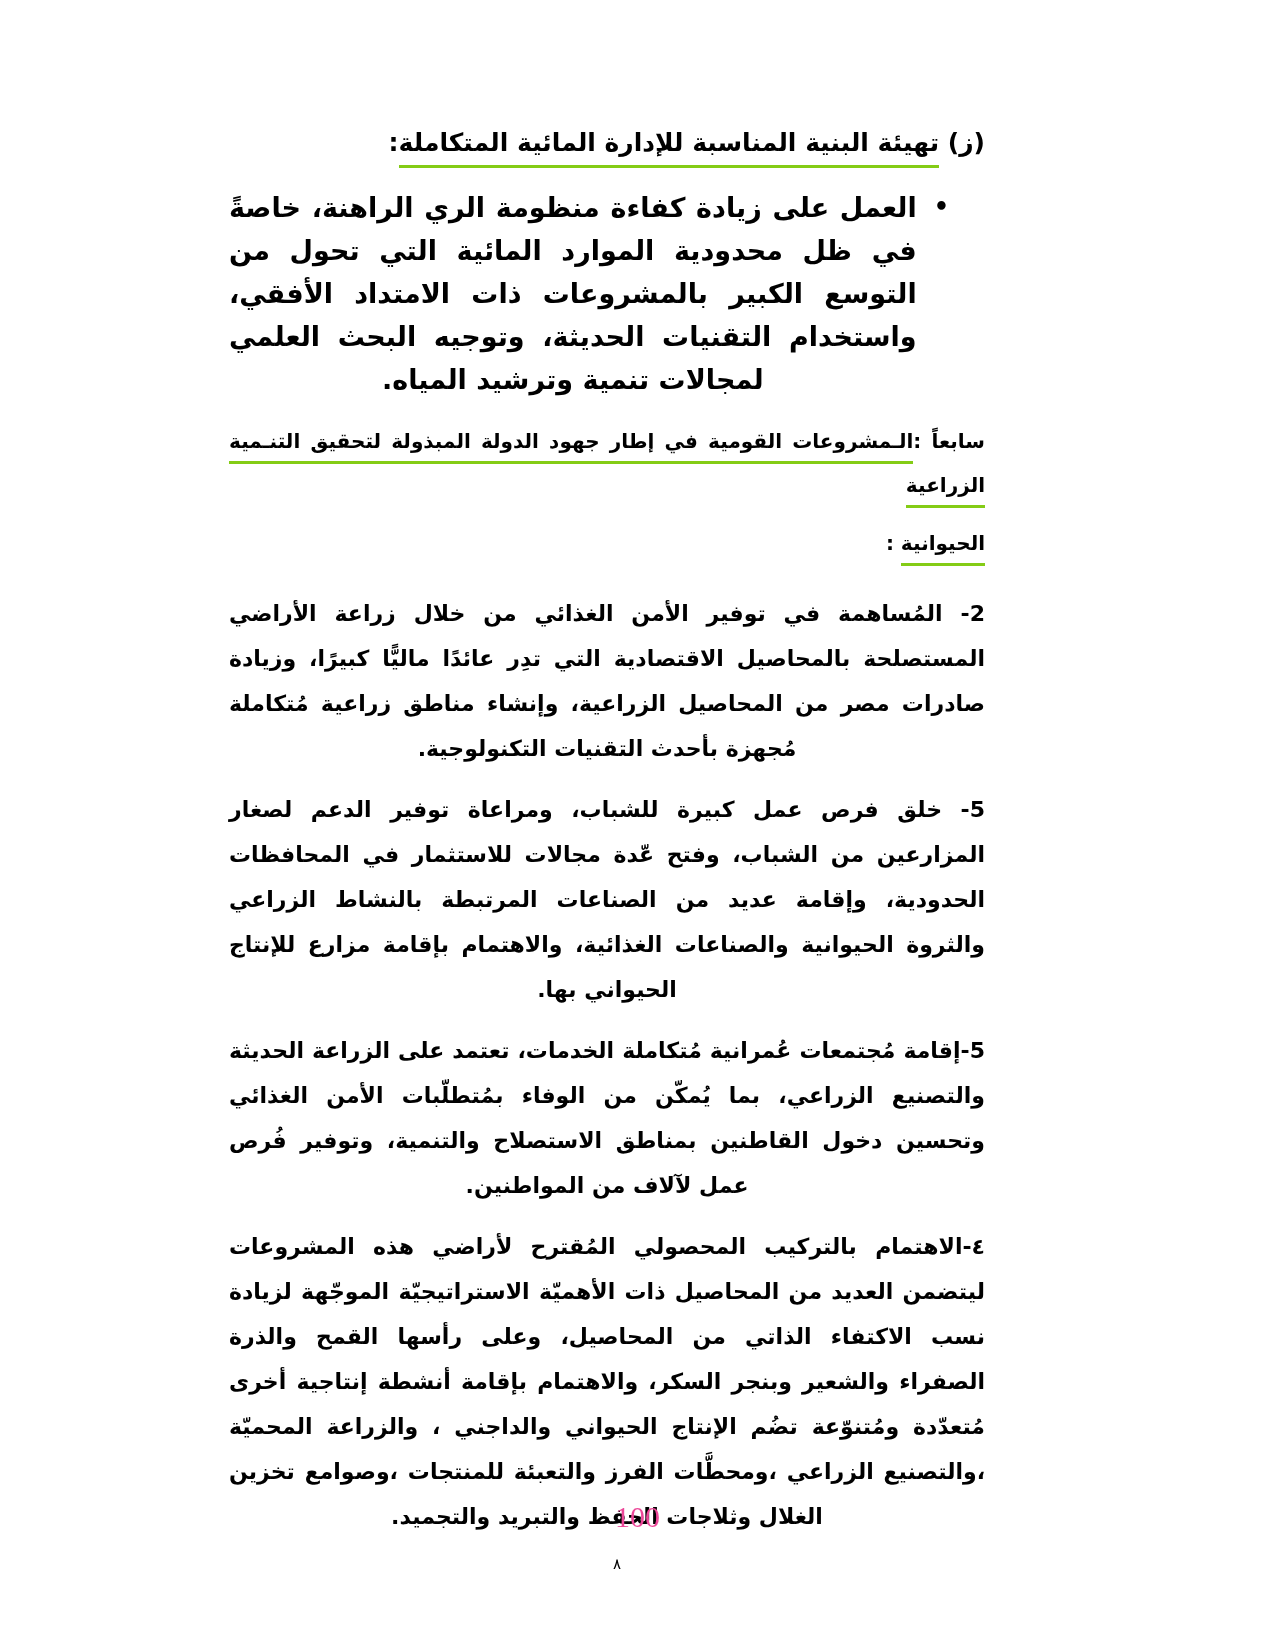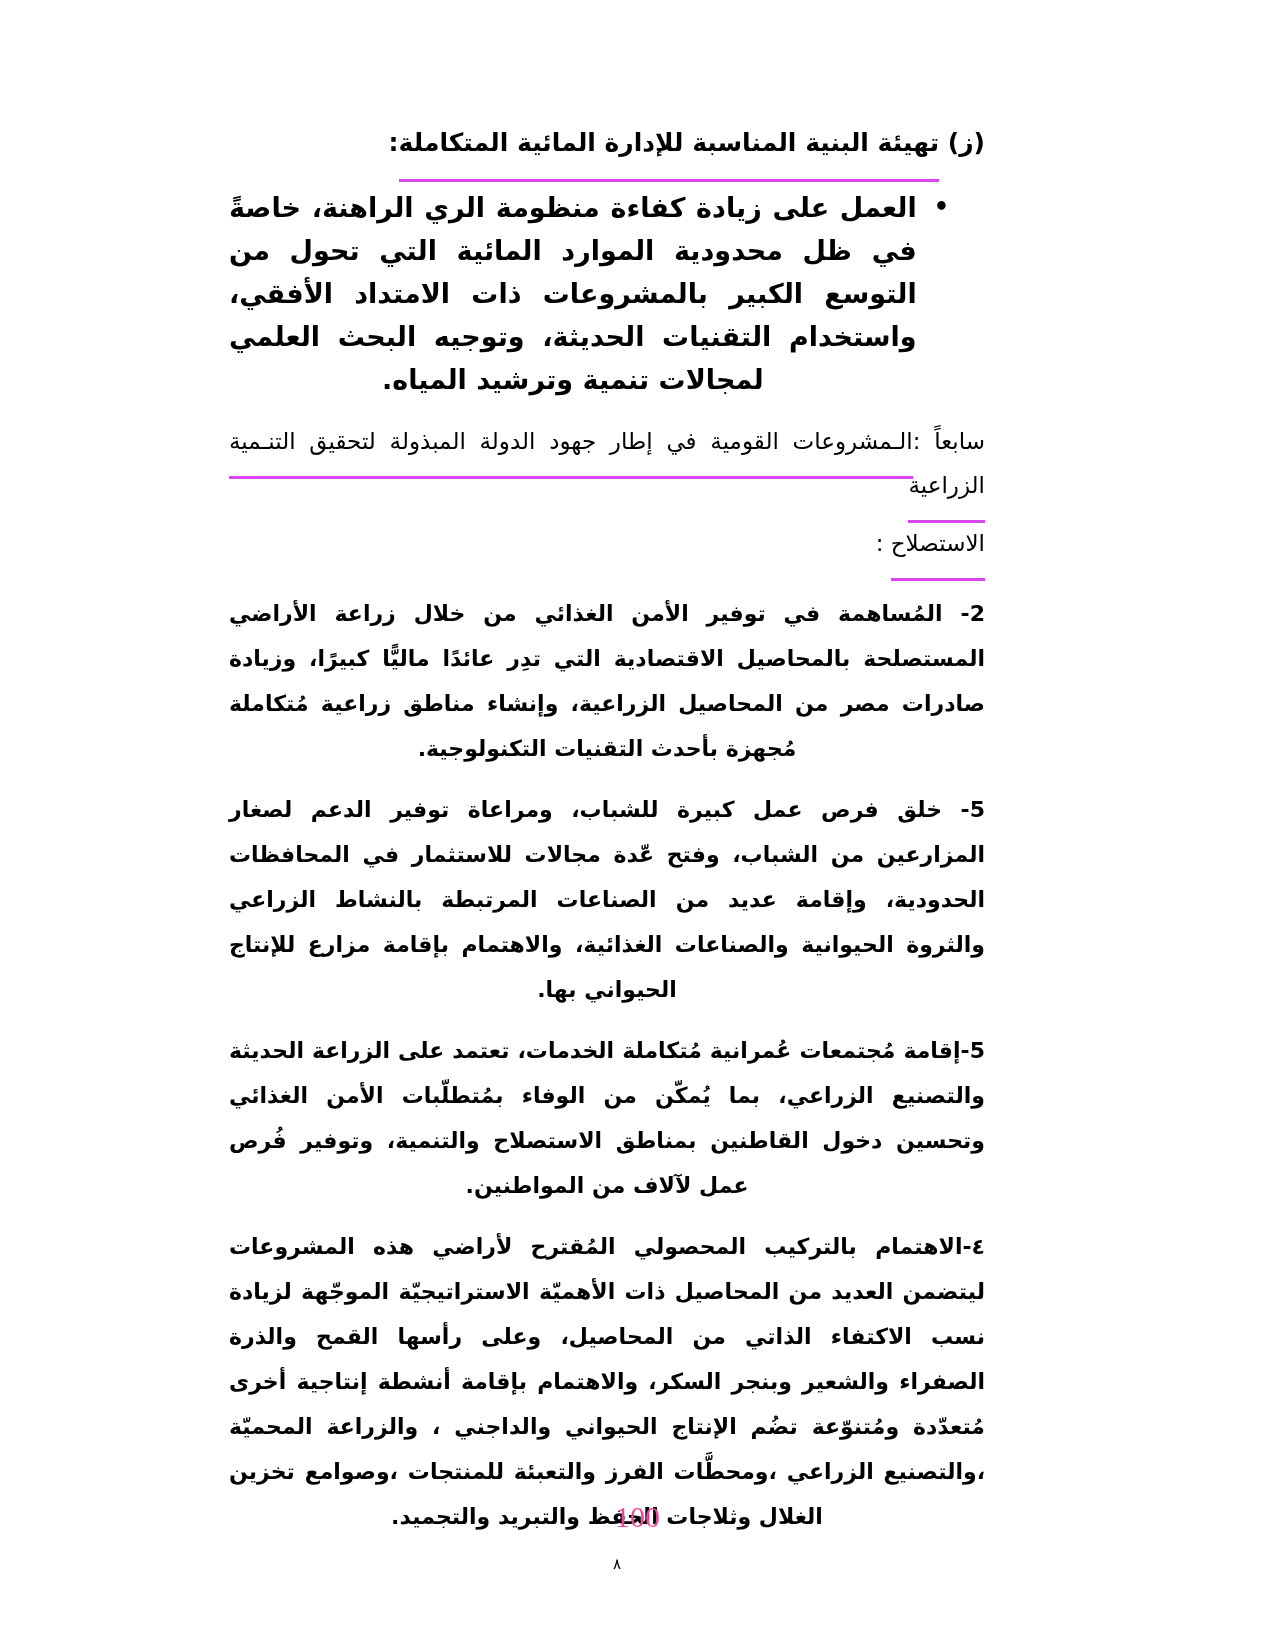--- a/index.html
+++ b/index.html
@@ -27,22 +27,22 @@
   
   .h1 {
     font-size: 25px;
     font-weight: bold;
     line-height: 42px;
     text-align: right;
     margin: 0 0 22px 0;
     white-space: nowrap;
   }
   .u-heavy {
-    border-bottom: 3px solid #d946ef;
-    padding-bottom: 22px;
+    border-bottom: 3px solid #84cc16;
+    padding-bottom: 8px;
   }
   
   .bullet-row {
     display: flex;
     gap: 17px;
     padding-right: 36px;
     margin: 0 0 18px 0;
   }
   .bullet-marker {
     font-size: 24px;
@@ -53,22 +53,22 @@
   .bullet-text {
     flex: 1 1 auto;
     font-size: 27px;
     font-weight: bold;
     line-height: 43px;
     text-align: justify;
     text-align-last: center;
   }
   
   .h2 {
-    font-size: 23px;
-    font-weight: normal;
+    font-size: 20px;
+    font-weight: bold;
     margin: 0 0 26px 0;
   }
   .h2-line1 {
     line-height: 44px;
     text-align: justify;
     text-align-last: justify;
     margin-bottom: 14px;
   }
   .h2-line2 {
     line-height: 44px;
@@ -117,21 +117,21 @@
     <div class="bullet-row">
       <span class="bullet-marker">•</span>
       <span class="bullet-text">العمل على زيادة كفاءة منظومة الري الراهنة، خاصةً في ظل محدودية الموارد المائية التي تحول من التوسع الكبير بالمشروعات ذات الامتداد الأفقي، واستخدام التقنيات الحديثة، وتوجيه البحث العلمي لمجالات تنمية وترشيد المياه.</span>
     </div>
 
     <div class="h2">
       <div class="h2-line1">
         <span>سابعاً :</span><span class="u-heavy">الـمشروعات القومية في إطار جهود الدولة المبذولة لتحقيق التنـمية الزراعية</span>
       </div>
       <div class="h2-line2">
-        <span class="u-heavy">الاستصلاح</span><span> :</span>
+        <span class="u-heavy">الحيوانية</span><span> :</span>
       </div>
     </div>
 
     <p class="para">2- المُساهمة في توفير الأمن الغذائي من خلال زراعة الأراضي المستصلحة بالمحاصيل الاقتصادية التي تدِر عائدًا ماليًّا كبيرًا، وزيادة صادرات مصر من المحاصيل الزراعية، وإنشاء مناطق زراعية مُتكاملة مُجهزة بأحدث التقنيات التكنولوجية.</p>
     <p class="para">5- خلق فرص عمل كبيرة للشباب، ومراعاة توفير الدعم لصغار المزارعين من الشباب، وفتح عّدة مجالات للاستثمار في المحافظات الحدودية، وإقامة عديد من الصناعات المرتبطة بالنشاط الزراعي والثروة الحيوانية والصناعات الغذائية، والاهتمام بإقامة مزارع للإنتاج الحيواني بها.</p>
     <p class="para">5-إقامة مُجتمعات عُمرانية مُتكاملة الخدمات، تعتمد على الزراعة الحديثة والتصنيع الزراعي، بما يُمكّن من الوفاء بمُتطلّبات الأمن الغذائي وتحسين دخول القاطنين بمناطق الاستصلاح والتنمية، وتوفير فُرص عمل لآلاف من المواطنين.</p>
     <p class="para">٤-الاهتمام بالتركيب المحصولي المُقترح لأراضي هذه المشروعات ليتضمن العديد من المحاصيل ذات الأهميّة الاستراتيجيّة الموجّهة لزيادة نسب الاكتفاء الذاتي من المحاصيل، وعلى رأسها القمح والذرة الصفراء والشعير وبنجر السكر، والاهتمام بإقامة أنشطة إنتاجية أخرى مُتعدّدة ومُتنوّعة تضُم الإنتاج الحيواني والداجني ، والزراعة المحميّة ،والتصنيع الزراعي ،ومحطَّات الفرز والتعبئة للمنتجات ،وصوامع تخزين الغلال وثلاجات الحفظ والتبريد والتجميد.</p>
 
     <div class="footnote-marker">٨</div>
 

